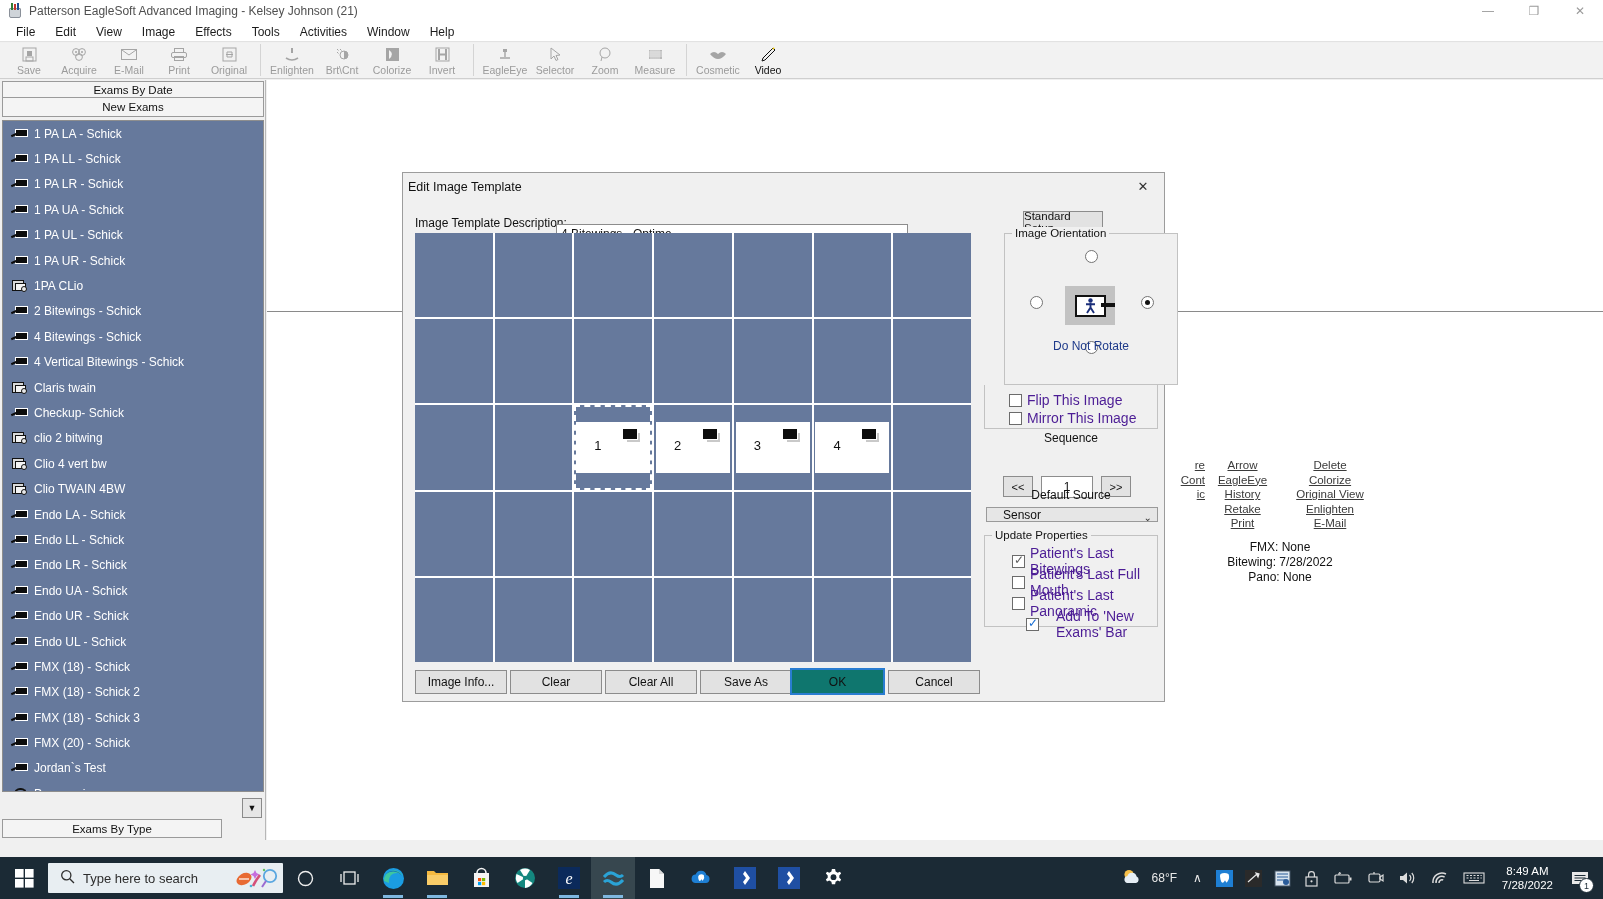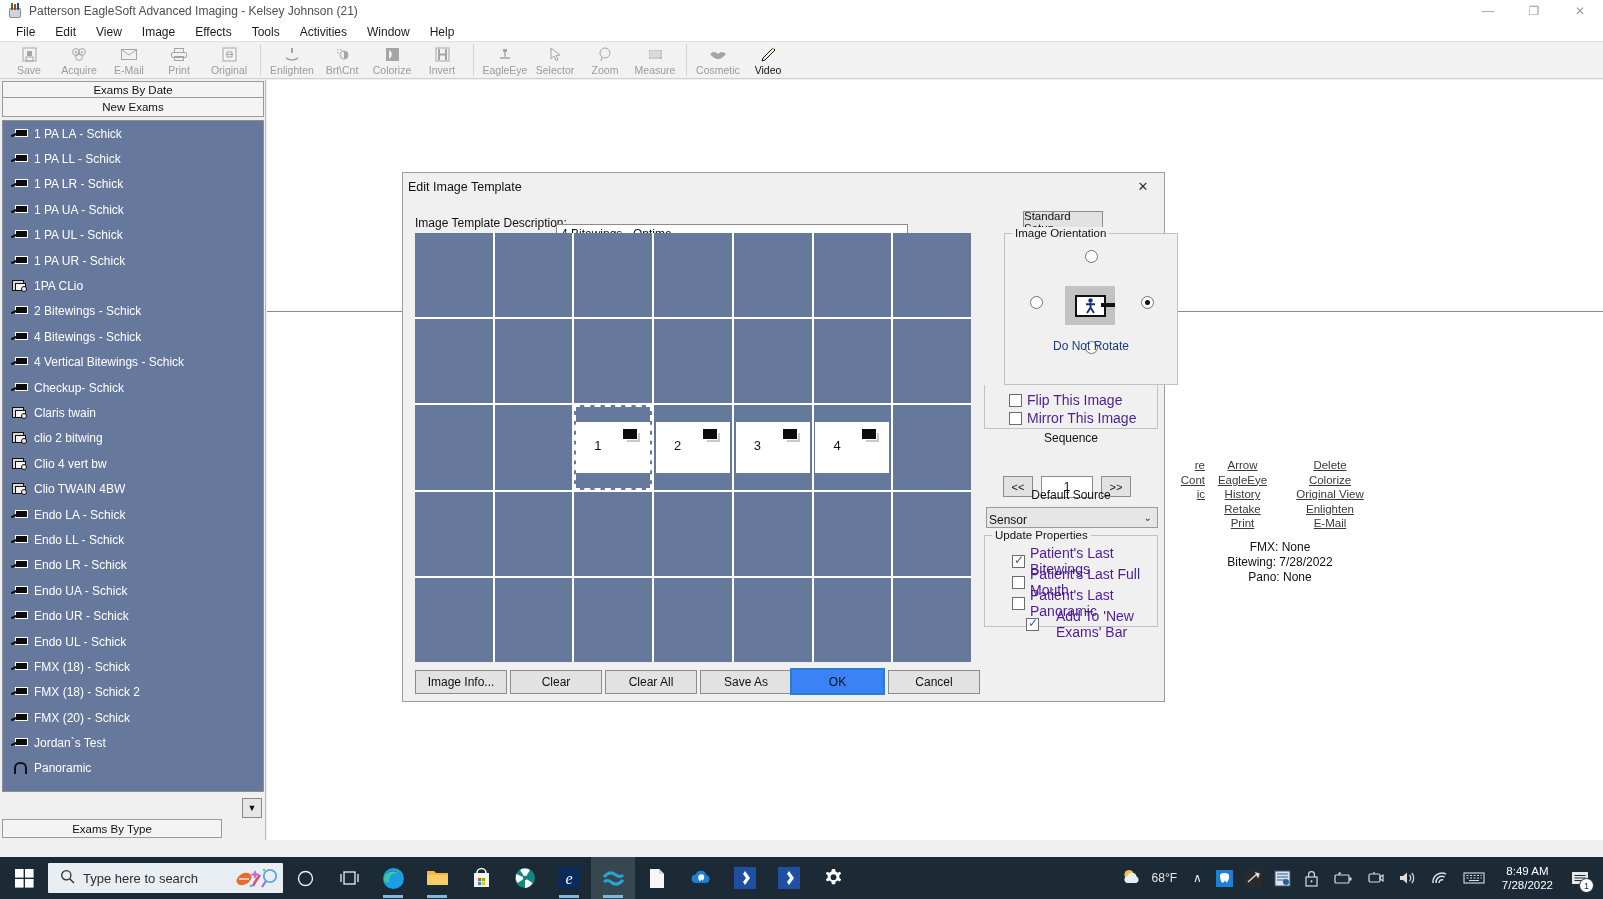--- a/index.html
+++ b/index.html
@@ -174,33 +174,33 @@
   .chk.blue.on::after { color:#1a6fd4; }
 
   .orient-box2 { position:absolute; left:581px; top:212px; width:174px; height:44px; border:1px solid #c2c2c2; border-top:none; background:#f0f0f0; }
 
   .seq-title { position:absolute; left:581px; top:258px; width:174px; text-align:center; font-size:12px; color:#111; }
   .seq-btn { position:absolute; width:30px; height:21px; background:#e2e2e2; border:1px solid #8c8c8c; font-size:11px; color:#111; display:flex; align-items:center; justify-content:center; }
   .seq-inp { position:absolute; left:638px; top:303px; width:52px; height:22px; background:#fff; border:1px solid #8c8c8c; font-size:12px; color:#111; text-align:center; display:flex; align-items:center; justify-content:center;}
 
   .src-title { position:absolute; left:581px; top:315px; width:174px; text-align:center; font-size:12px; color:#111; }
   .src-sel {
-    position:absolute; left:583px; top:334px; width:172px; height:21px;
+    position:absolute; left:583px; top:334px; width:172px; height:15px;
     background:#e6e6e6; border:1px solid #9a9a9a; font-size:12px; color:#111;
-    display:flex; align-items:flex-end; padding-left:2px;
+    display:flex; align-items:center; padding-left:16px;
   }
   .src-sel .chev { position:absolute; right:5px; top:4px; font-size:10px; color:#333; }
 
   .updprops { left:581px; top:362px; width:174px; height:92px; }
 
   .dlgbtn {
     position:absolute; height:24px; background:#e2e2e2; border:1px solid #8c8c8c;
     font-size:12px; color:#111; display:flex; align-items:center; justify-content:center;
   }
-  .dlgbtn.primary { border:2px solid #2a7dd1; background:#3b82f6; }
+  .dlgbtn.primary { border:2px solid #2a7dd1; background:#0f766e; }
 
   
   .taskbar { position:absolute; left:0; bottom:0; width:1603px; height:42px; background:#1b2a35; display:flex; align-items:center; }
   .tb-start { width:48px; height:42px; display:flex; align-items:center; justify-content:center; }
   .tb-search {
     width:235px; height:30px; background:#e8eef2; display:flex; align-items:center; border-radius:1px; margin-left:0px;
     position:relative;
   }
   .tb-search .ph { font-size:13px; color:#2d2d2d; margin-left:8px; }
   .tb-search .mag { margin-left:12px; color:#2d2d2d; }
@@ -467,35 +467,35 @@
           <span>4 Bitewings - Schick</span>
         </div>
         <div class="lp-item">
           <span class="li-ic ic-sensor">
             <span class="body"></span>
             <span class="tail"></span>
           </span>
           <span>4 Vertical Bitewings - Schick</span>
         </div>
         <div class="lp-item">
-          <span class="li-ic ic-sensor">
-            <span class="body"></span>
-            <span class="tail"></span>
-          </span>
-          <span>Checkup- Schick</span>
-        </div>
-        <div class="lp-item">
           <span class="li-ic ic-twain">
             <span class="b1"></span>
             <span class="b2"></span>
             <span class="b3"></span>
           </span>
           <span>Claris twain</span>
         </div>
         <div class="lp-item">
+          <span class="li-ic ic-sensor">
+            <span class="body"></span>
+            <span class="tail"></span>
+          </span>
+          <span>Checkup- Schick</span>
+        </div>
+        <div class="lp-item">
           <span class="li-ic ic-twain">
             <span class="b1"></span>
             <span class="b2"></span>
             <span class="b3"></span>
           </span>
           <span>clio 2 bitwing</span>
         </div>
         <div class="lp-item">
           <span class="li-ic ic-twain">
             <span class="b1"></span>
@@ -560,20 +560,27 @@
             <span class="tail"></span>
           </span>
           <span>FMX (18) - Schick</span>
         </div>
         <div class="lp-item">
           <span class="li-ic ic-sensor">
             <span class="body"></span>
             <span class="tail"></span>
           </span>
           <span>FMX (18) - Schick 2</span>
+        </div>
+        <div class="lp-item">
+          <span class="li-ic ic-sensor">
+            <span class="body"></span>
+            <span class="tail"></span>
+          </span>
+          <span>FMX (18) - Schick 3</span>
         </div>
         <div class="lp-item">
           <span class="li-ic ic-sensor">
             <span class="body"></span>
             <span class="tail"></span>
           </span>
           <span>FMX (20) - Schick</span>
         </div>
         <div class="lp-item">
           <span class="li-ic ic-sensor">

